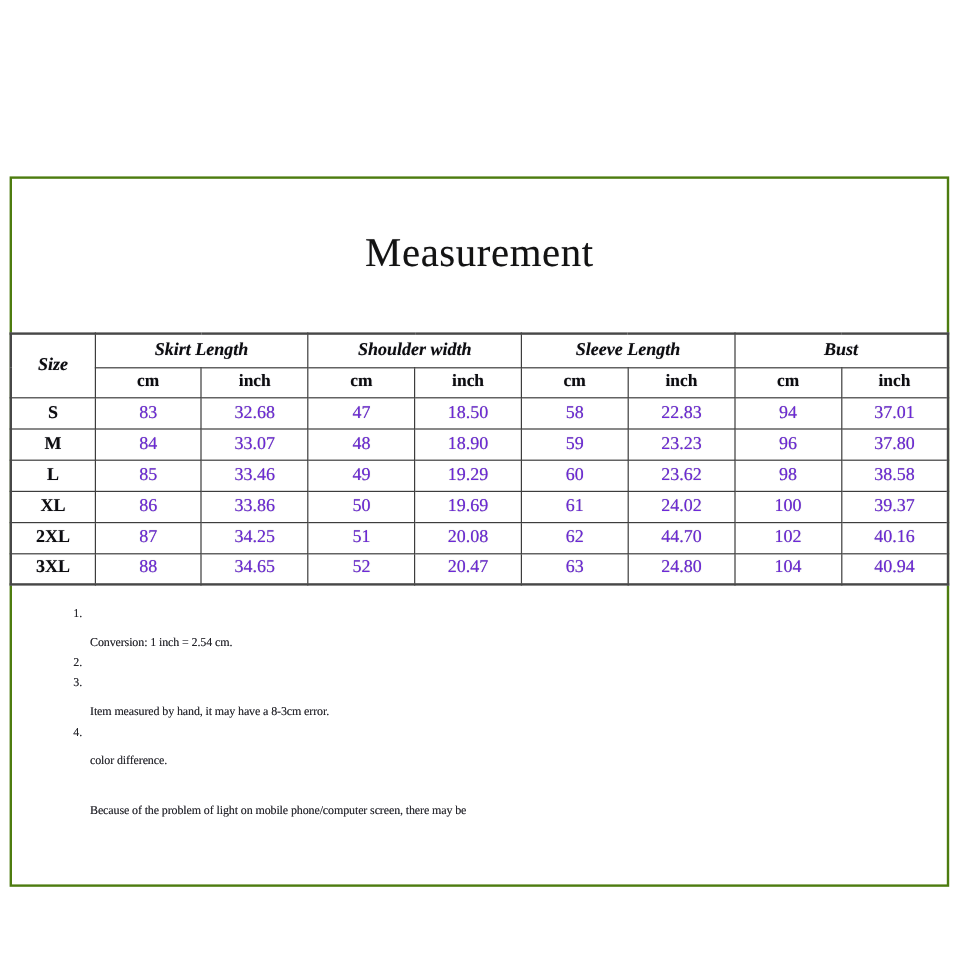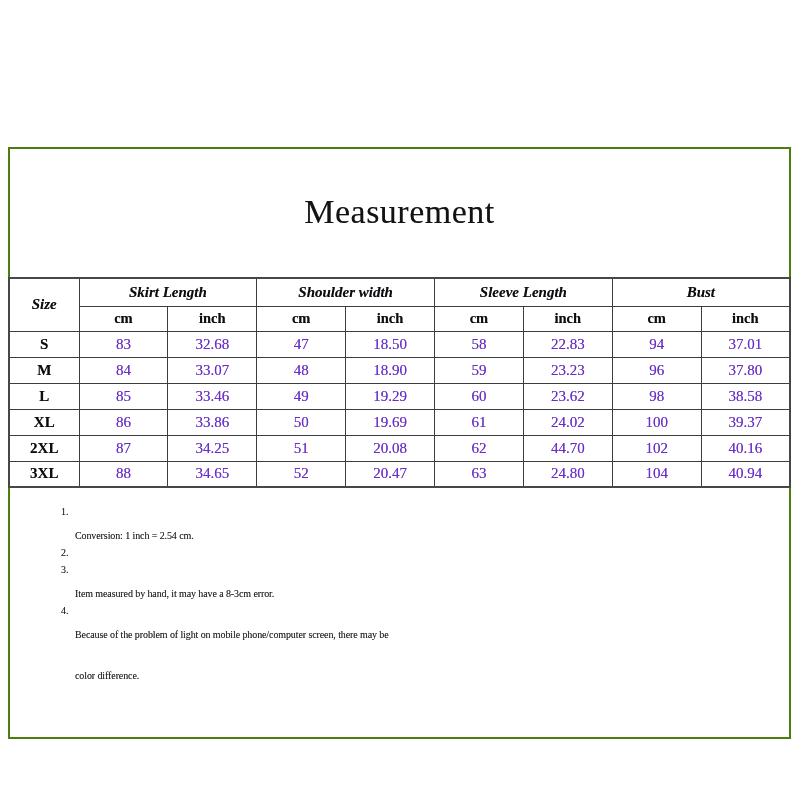--- a/index.html
+++ b/index.html
@@ -231,20 +231,20 @@
         </div>
         <div class="tip">
           <span class="tip-num">3.</span>
           <div class="tip-text">
             <div class="tip-line">Item measured by hand, it may have a 8-3cm error.</div>
           </div>
         </div>
         <div class="tip">
           <span class="tip-num">4.</span>
           <div class="tip-text">
+            <div class="tip-line">color difference.</div>
             <div class="tip-line">Because of the problem of light on mobile phone/computer screen, there may be</div>
-            <div class="tip-line">color difference.</div>
           </div>
         </div>
       </div>
   </div>
 
 </div>
 
 </body></html>

